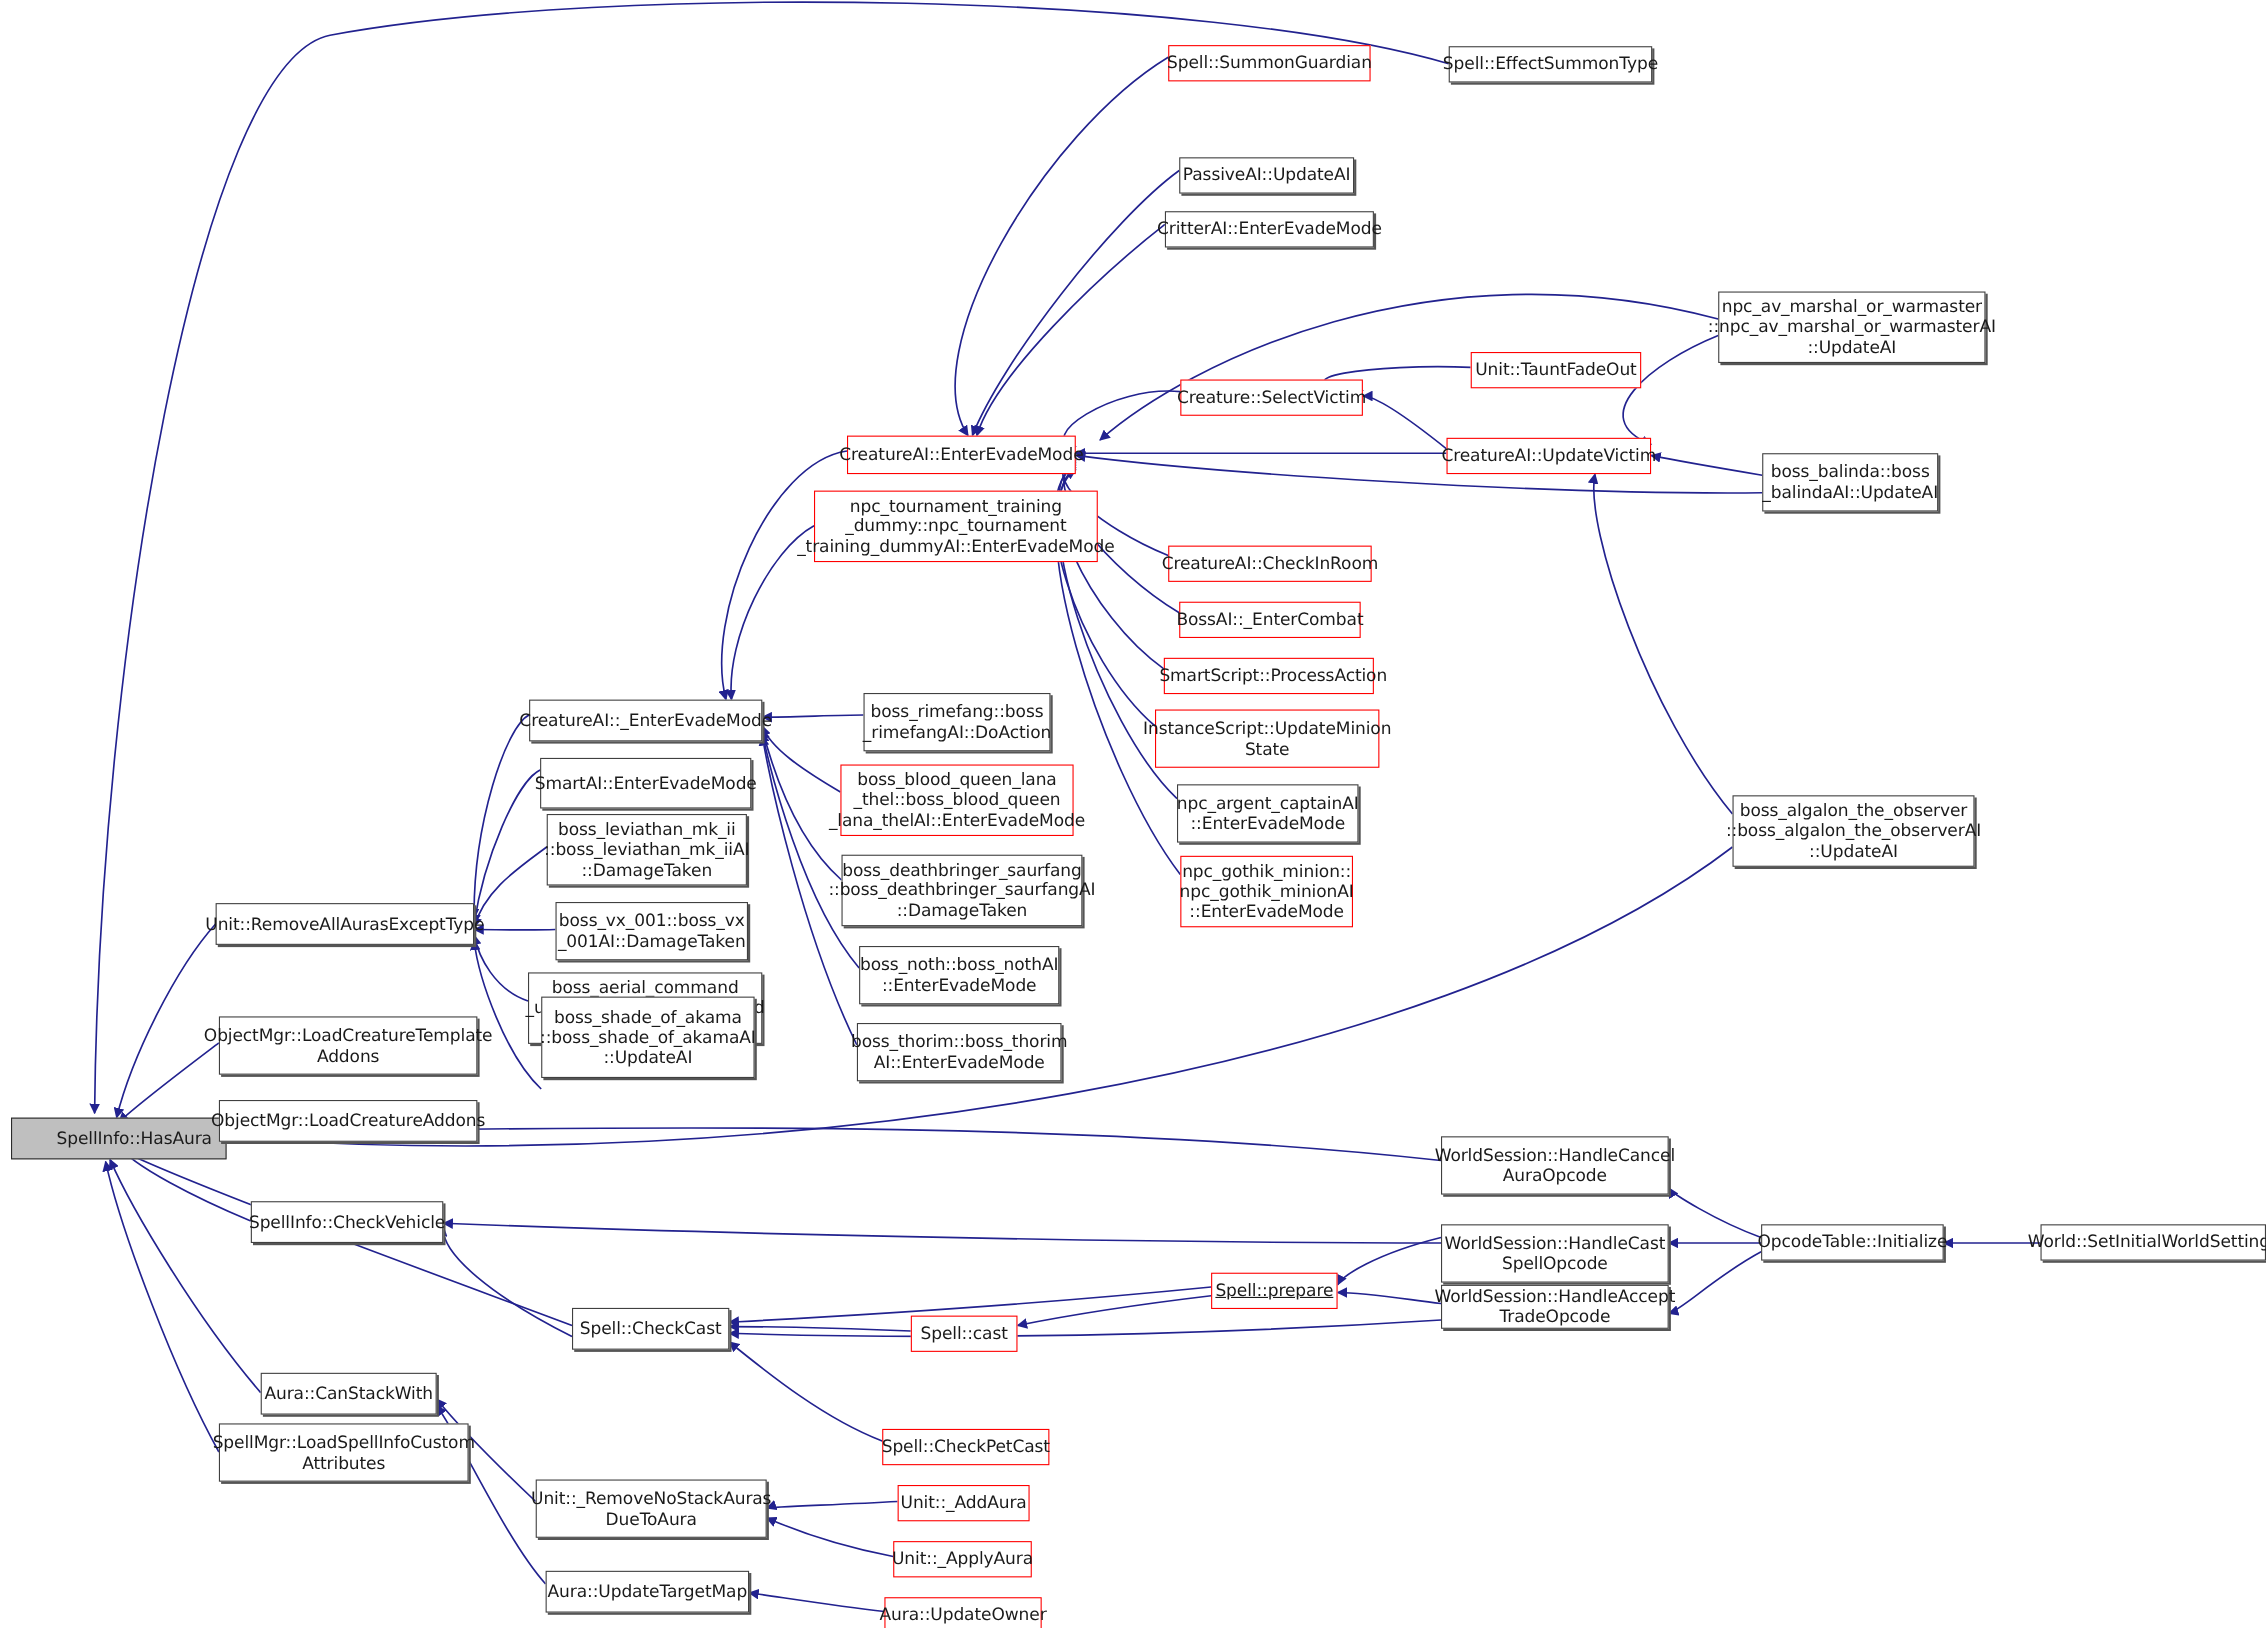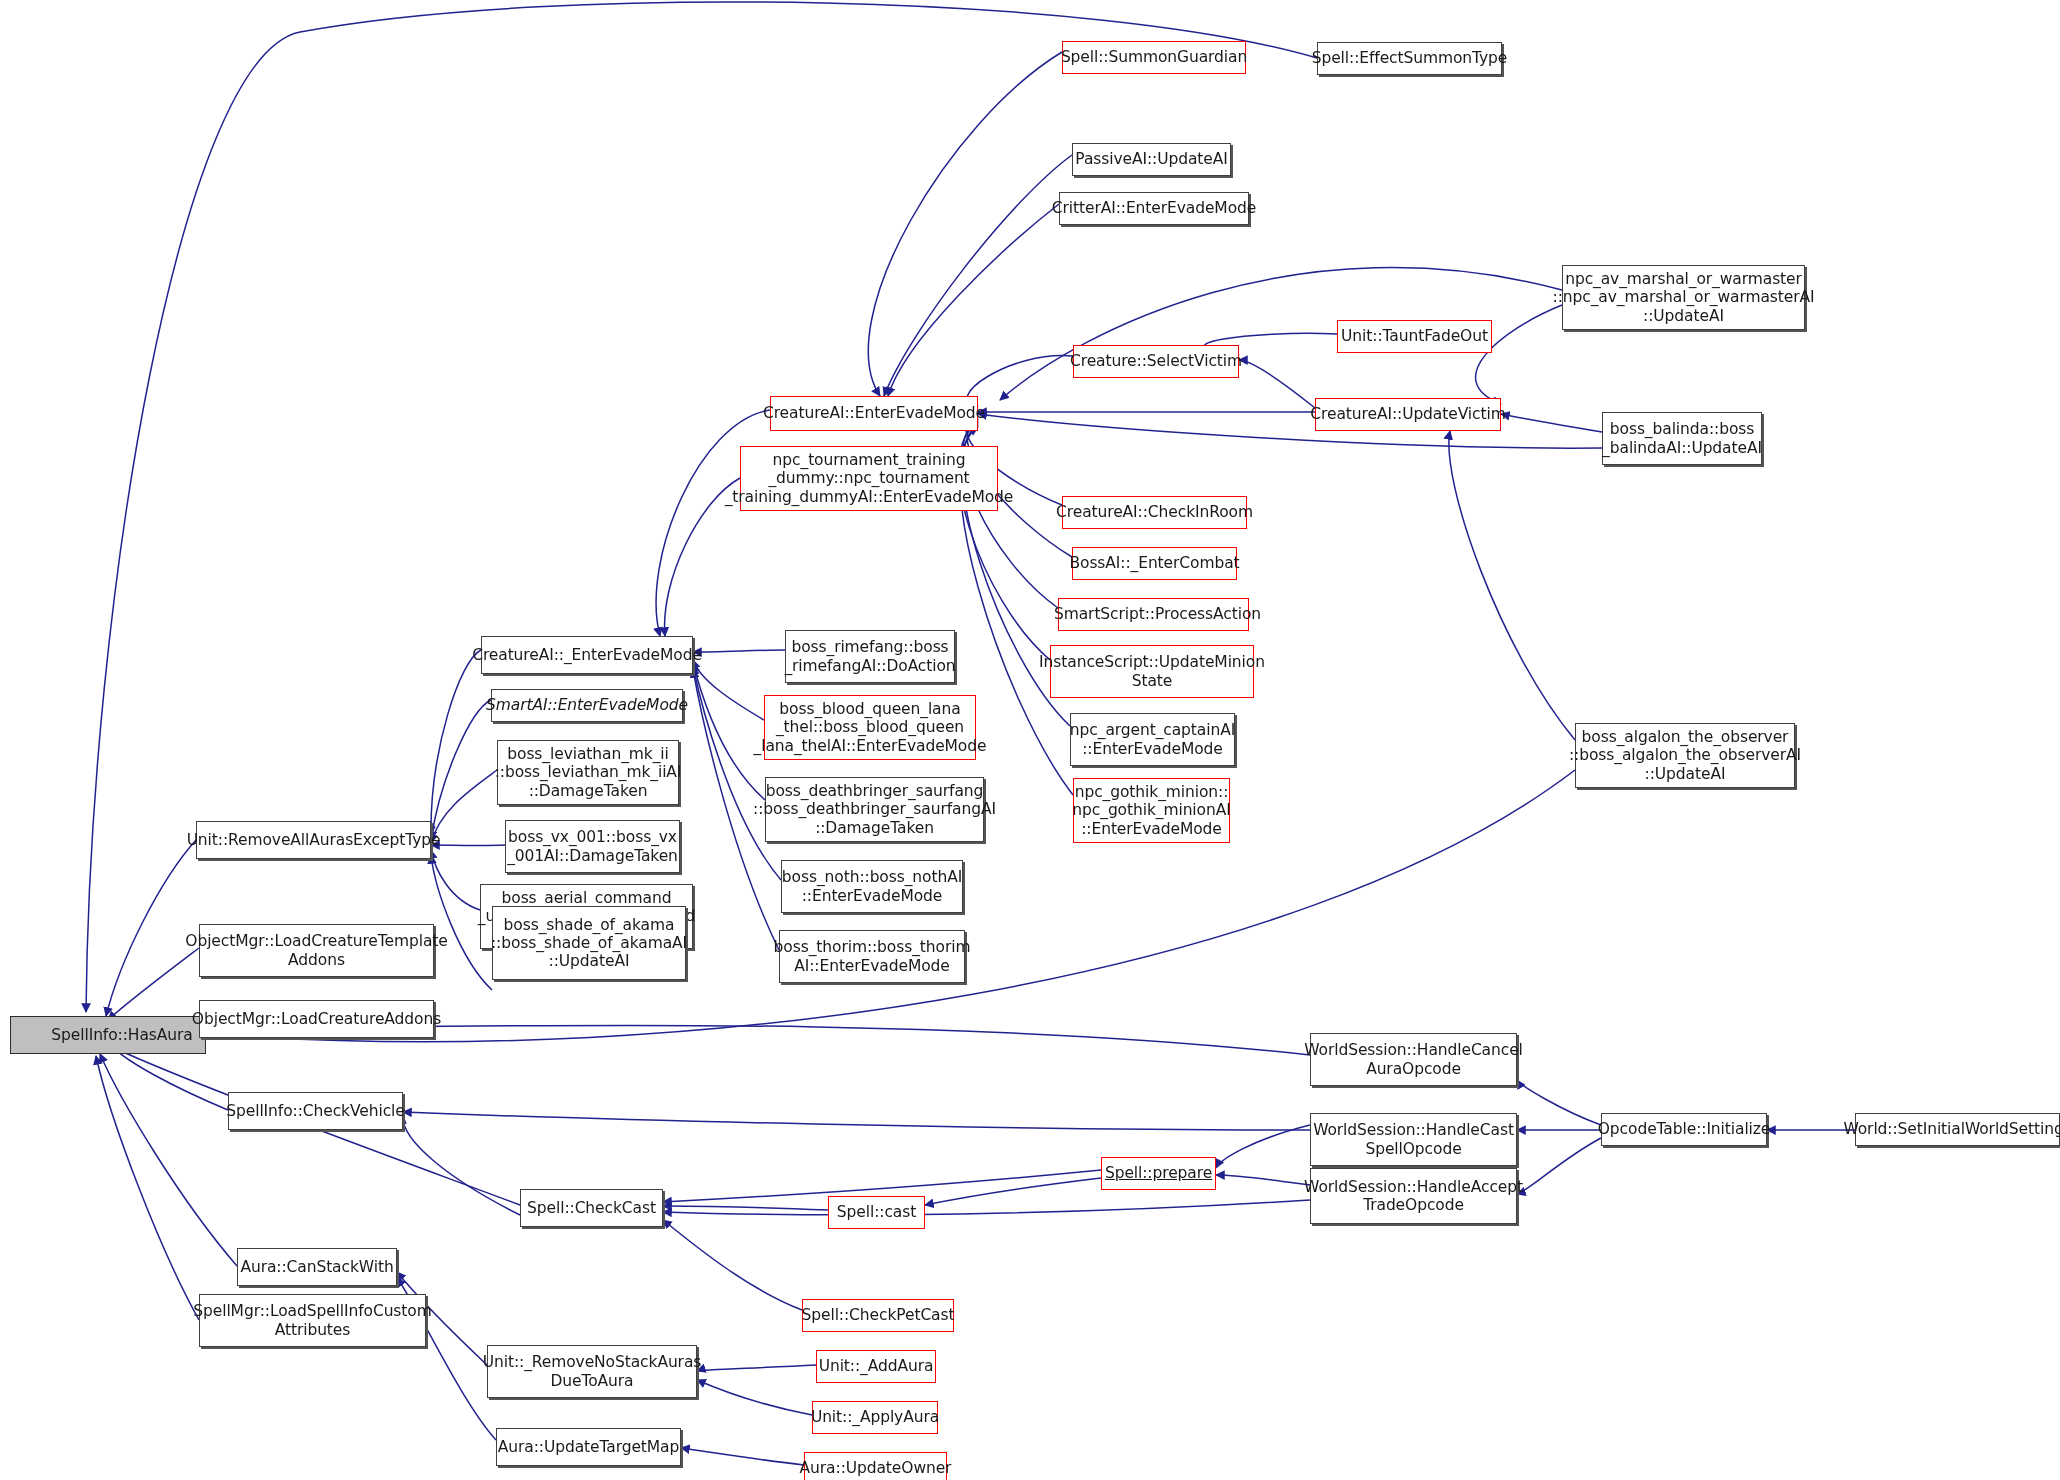--- a/index.html
+++ b/index.html
@@ -138,21 +138,21 @@
 DueToAura</div>
       <div class="node shadow" style="left: 496px; top: 1428px; width: 185px; height: 38px;">Aura::UpdateTargetMap</div>
       <div class="node shadow" style="left: 520px; top: 1189px; width: 143px; height: 38px;">Spell::CheckCast</div>
       <div class="node red" style="left: 828px; top: 1196px; width: 97px; height: 33px;">Spell::cast</div>
       <div class="node red" style="left: 1101px; top: 1157px; width: 115px; height: 33px; text-decoration: underline;">Spell::prepare</div>
       <div class="node red" style="left: 802px; top: 1299px; width: 152px; height: 33px;">Spell::CheckPetCast</div>
       <div class="node red" style="left: 816px; top: 1350px; width: 120px; height: 33px;">Unit::_AddAura</div>
       <div class="node red" style="left: 812px; top: 1401px; width: 126px; height: 33px;">Unit::_ApplyAura</div>
       <div class="node red" style="left: 804px; top: 1452px; width: 143px; height: 33px;">Aura::UpdateOwner</div>
       <div class="node shadow" style="left: 481px; top: 636px; width: 212px; height: 38px;">CreatureAI::_EnterEvadeMode</div>
-      <div class="node shadow" style="left: 491px; top: 689px; width: 192px; height: 33px; font-style: italic;">SmartAI::EnterEvadeMode</div>
+      <div class="node shadow" style="left: 491px; top: 689px; width: 192px; height: 46px;">SmartAI::EnterEvadeMode</div>
       <div class="node shadow" style="left: 497px; top: 740px; width: 182px; height: 65px;">boss_leviathan_mk_ii
 ::boss_leviathan_mk_iiAI
 ::DamageTaken</div>
       <div class="node shadow" style="left: 505px; top: 820px; width: 175px; height: 53px;">boss_vx_001::boss_vx
 _001AI::DamageTaken</div>
       <div class="node shadow" style="left: 480px; top: 884px; width: 213px; height: 65px;">boss_aerial_command
 _unit::boss_aerial_command
 _unitAI::DamageTaken</div>
       <div class="node shadow" style="left: 492px; top: 906px; width: 194px; height: 74px;">boss_shade_of_akama
 ::boss_shade_of_akamaAI
@@ -195,18 +195,18 @@
       <div class="node shadow" style="left: 1602px; top: 412px; width: 160px; height: 53px;">boss_balinda::boss
 _balindaAI::UpdateAI</div>
       <div class="node shadow" style="left: 1575px; top: 723px; width: 220px; height: 65px;">boss_algalon_the_observer
 ::boss_algalon_the_observerAI
 ::UpdateAI</div>
       <div class="node shadow" style="left: 1317px; top: 42px; width: 185px; height: 33px;">Spell::EffectSummonType</div>
       <div class="node shadow" style="left: 1310px; top: 1033px; width: 207px; height: 53px;">WorldSession::HandleCancel
 AuraOpcode</div>
       <div class="node shadow" style="left: 1310px; top: 1113px; width: 207px; height: 53px;">WorldSession::HandleCast
 SpellOpcode</div>
-      <div class="node shadow" style="left: 1310px; top: 1168px; width: 207px; height: 56px;">WorldSession::HandleAccept
+      <div class="node shadow" style="left: 1310px; top: 1168px; width: 207px; height: 40px;">WorldSession::HandleAccept
 TradeOpcode</div>
       <div class="node shadow" style="left: 1601px; top: 1113px; width: 166px; height: 33px;">OpcodeTable::Initialize</div>
       <div class="node shadow" style="left: 1855px; top: 1113px; width: 205px; height: 33px;">World::SetInitialWorldSettings</div>
     </div>
 </div>
 
 </body></html>

